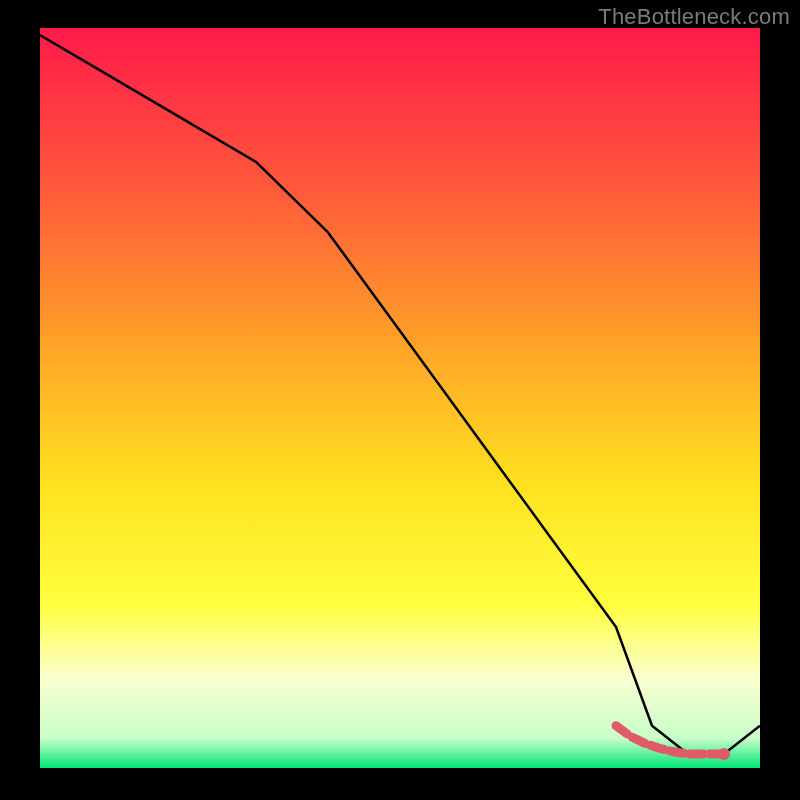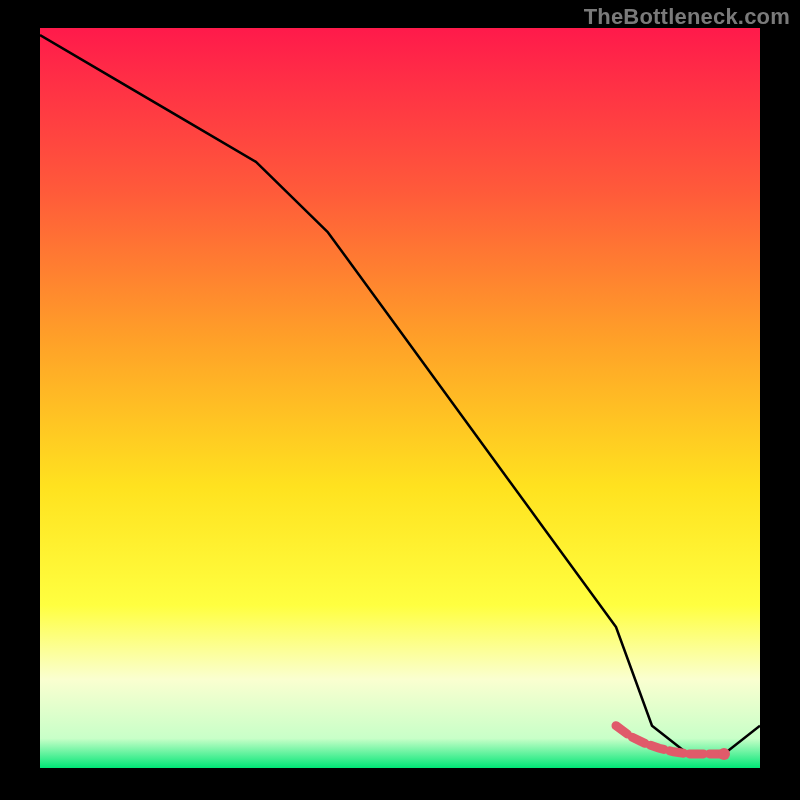--- a/index.html
+++ b/index.html
@@ -16,21 +16,21 @@
     width: 800px;
     height: 800px;
     background: #000;
   }
   .watermark {
     position: absolute;
     top: 4px;
     right: 10px;
     color: #7a7a7a;
     font-size: 22px;
-    font-weight: 700;
+    font-weight: 400;
     letter-spacing: 0.2px;
     z-index: 50;
   }
   .plot-outer {
     position: absolute;
     left: 40px;
     top: 28px;
     width: 720px;
     height: 740px;
     background: #000;

